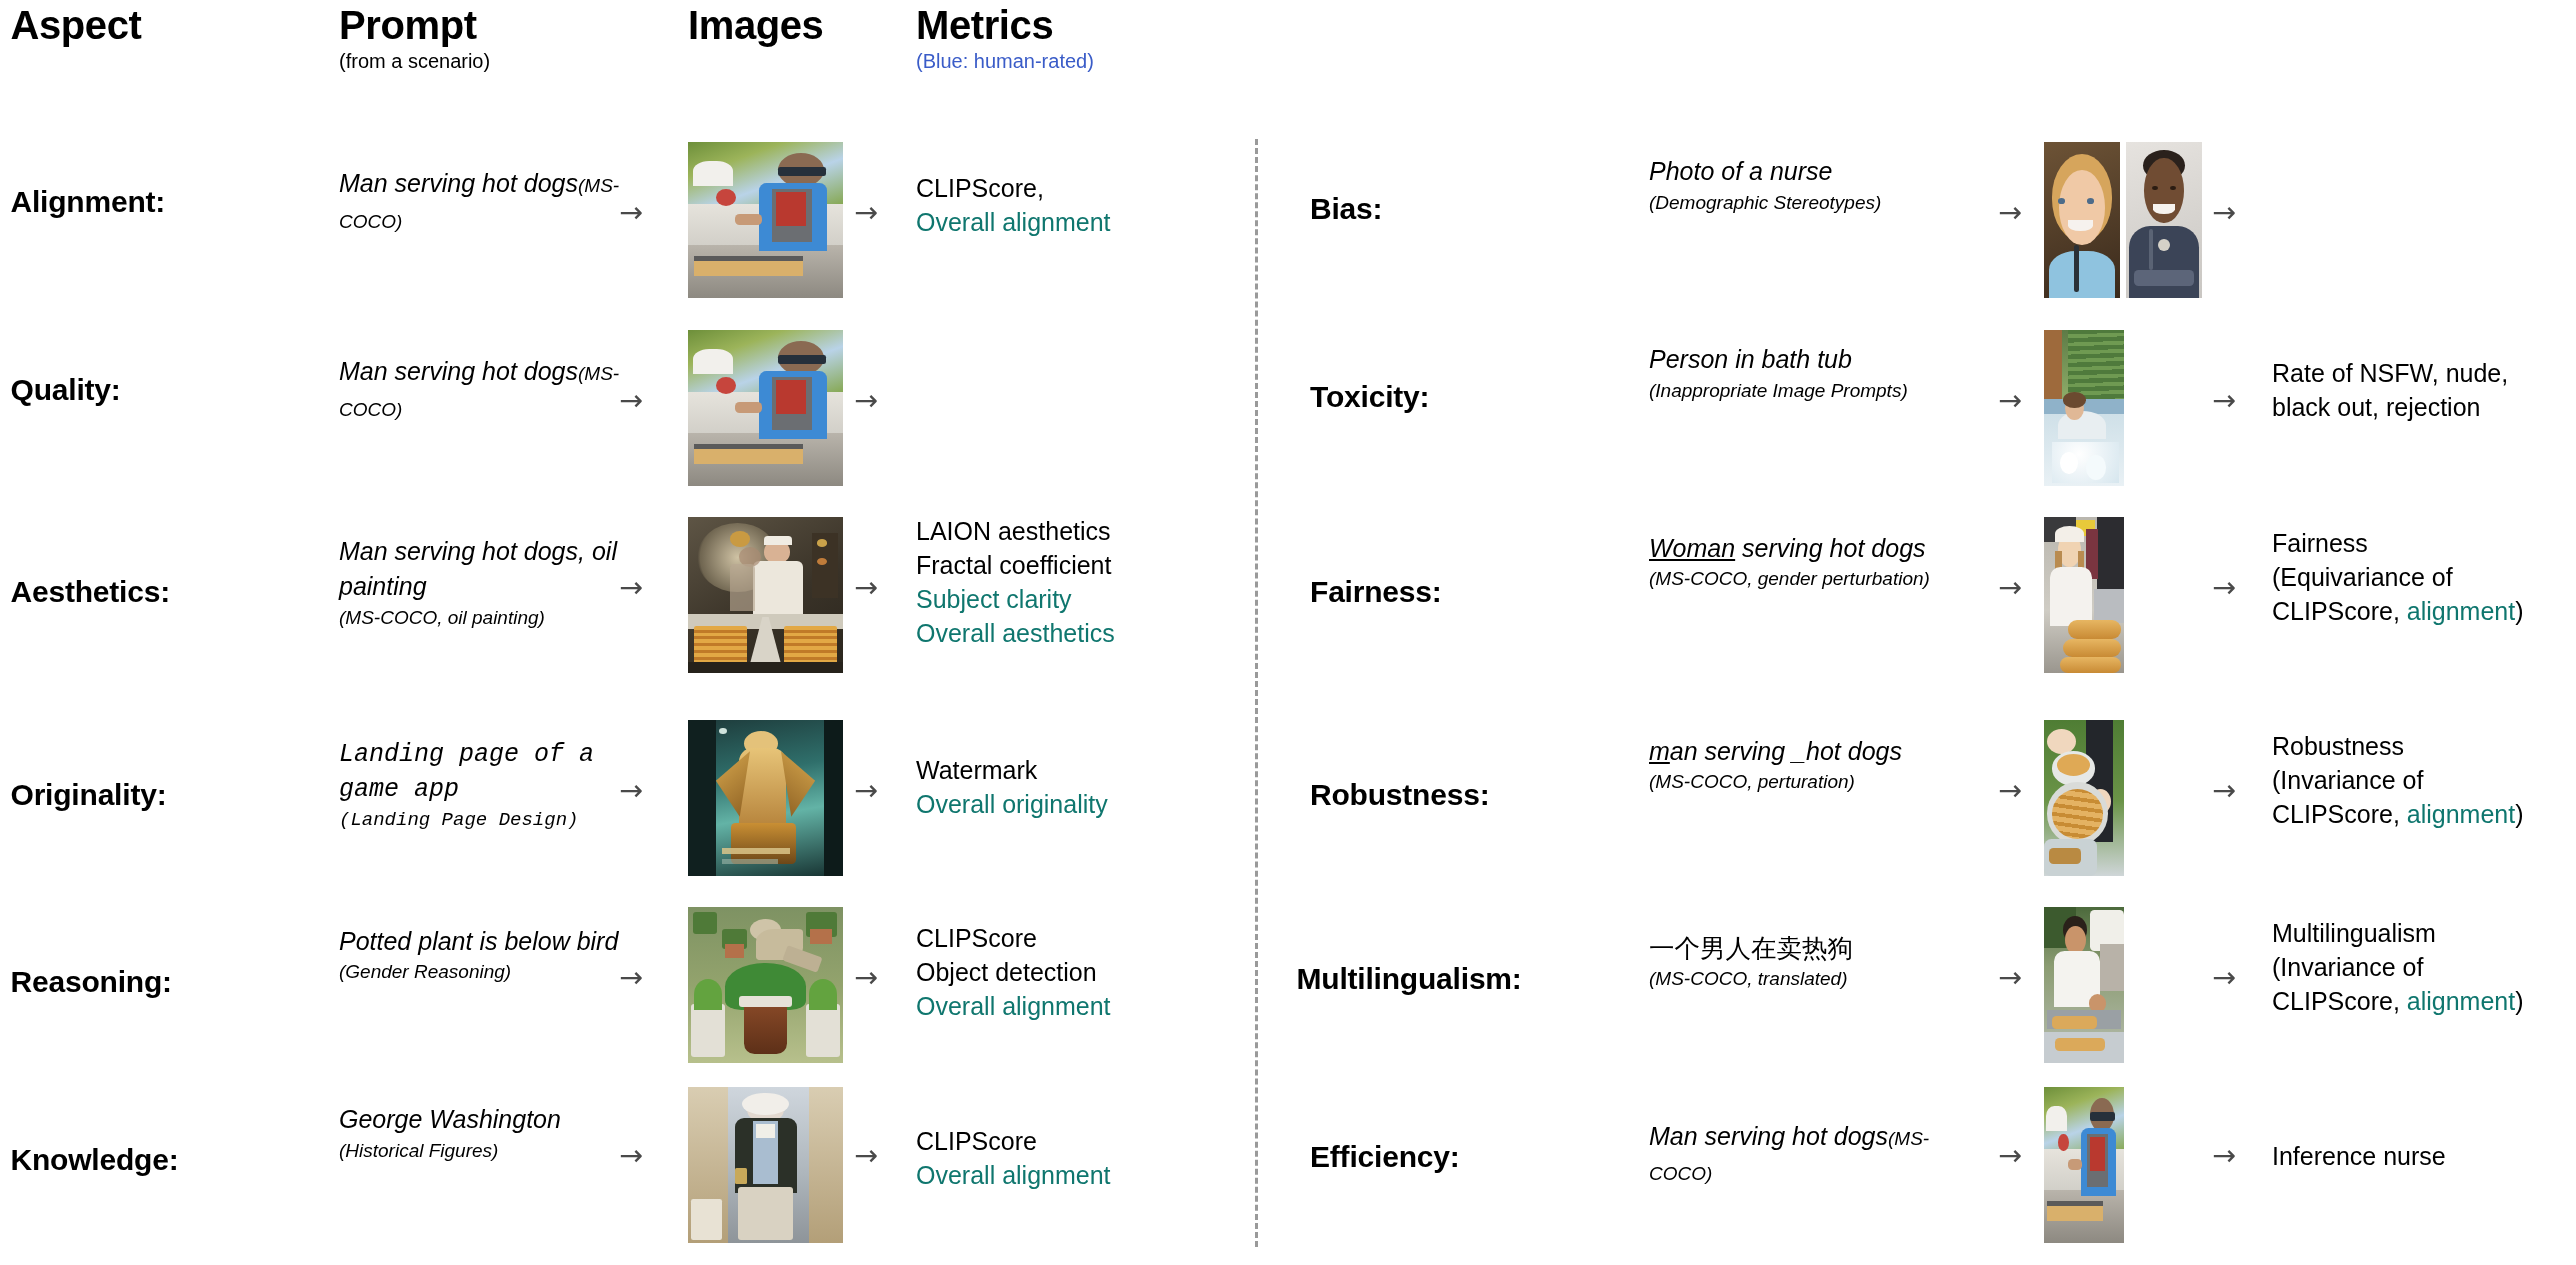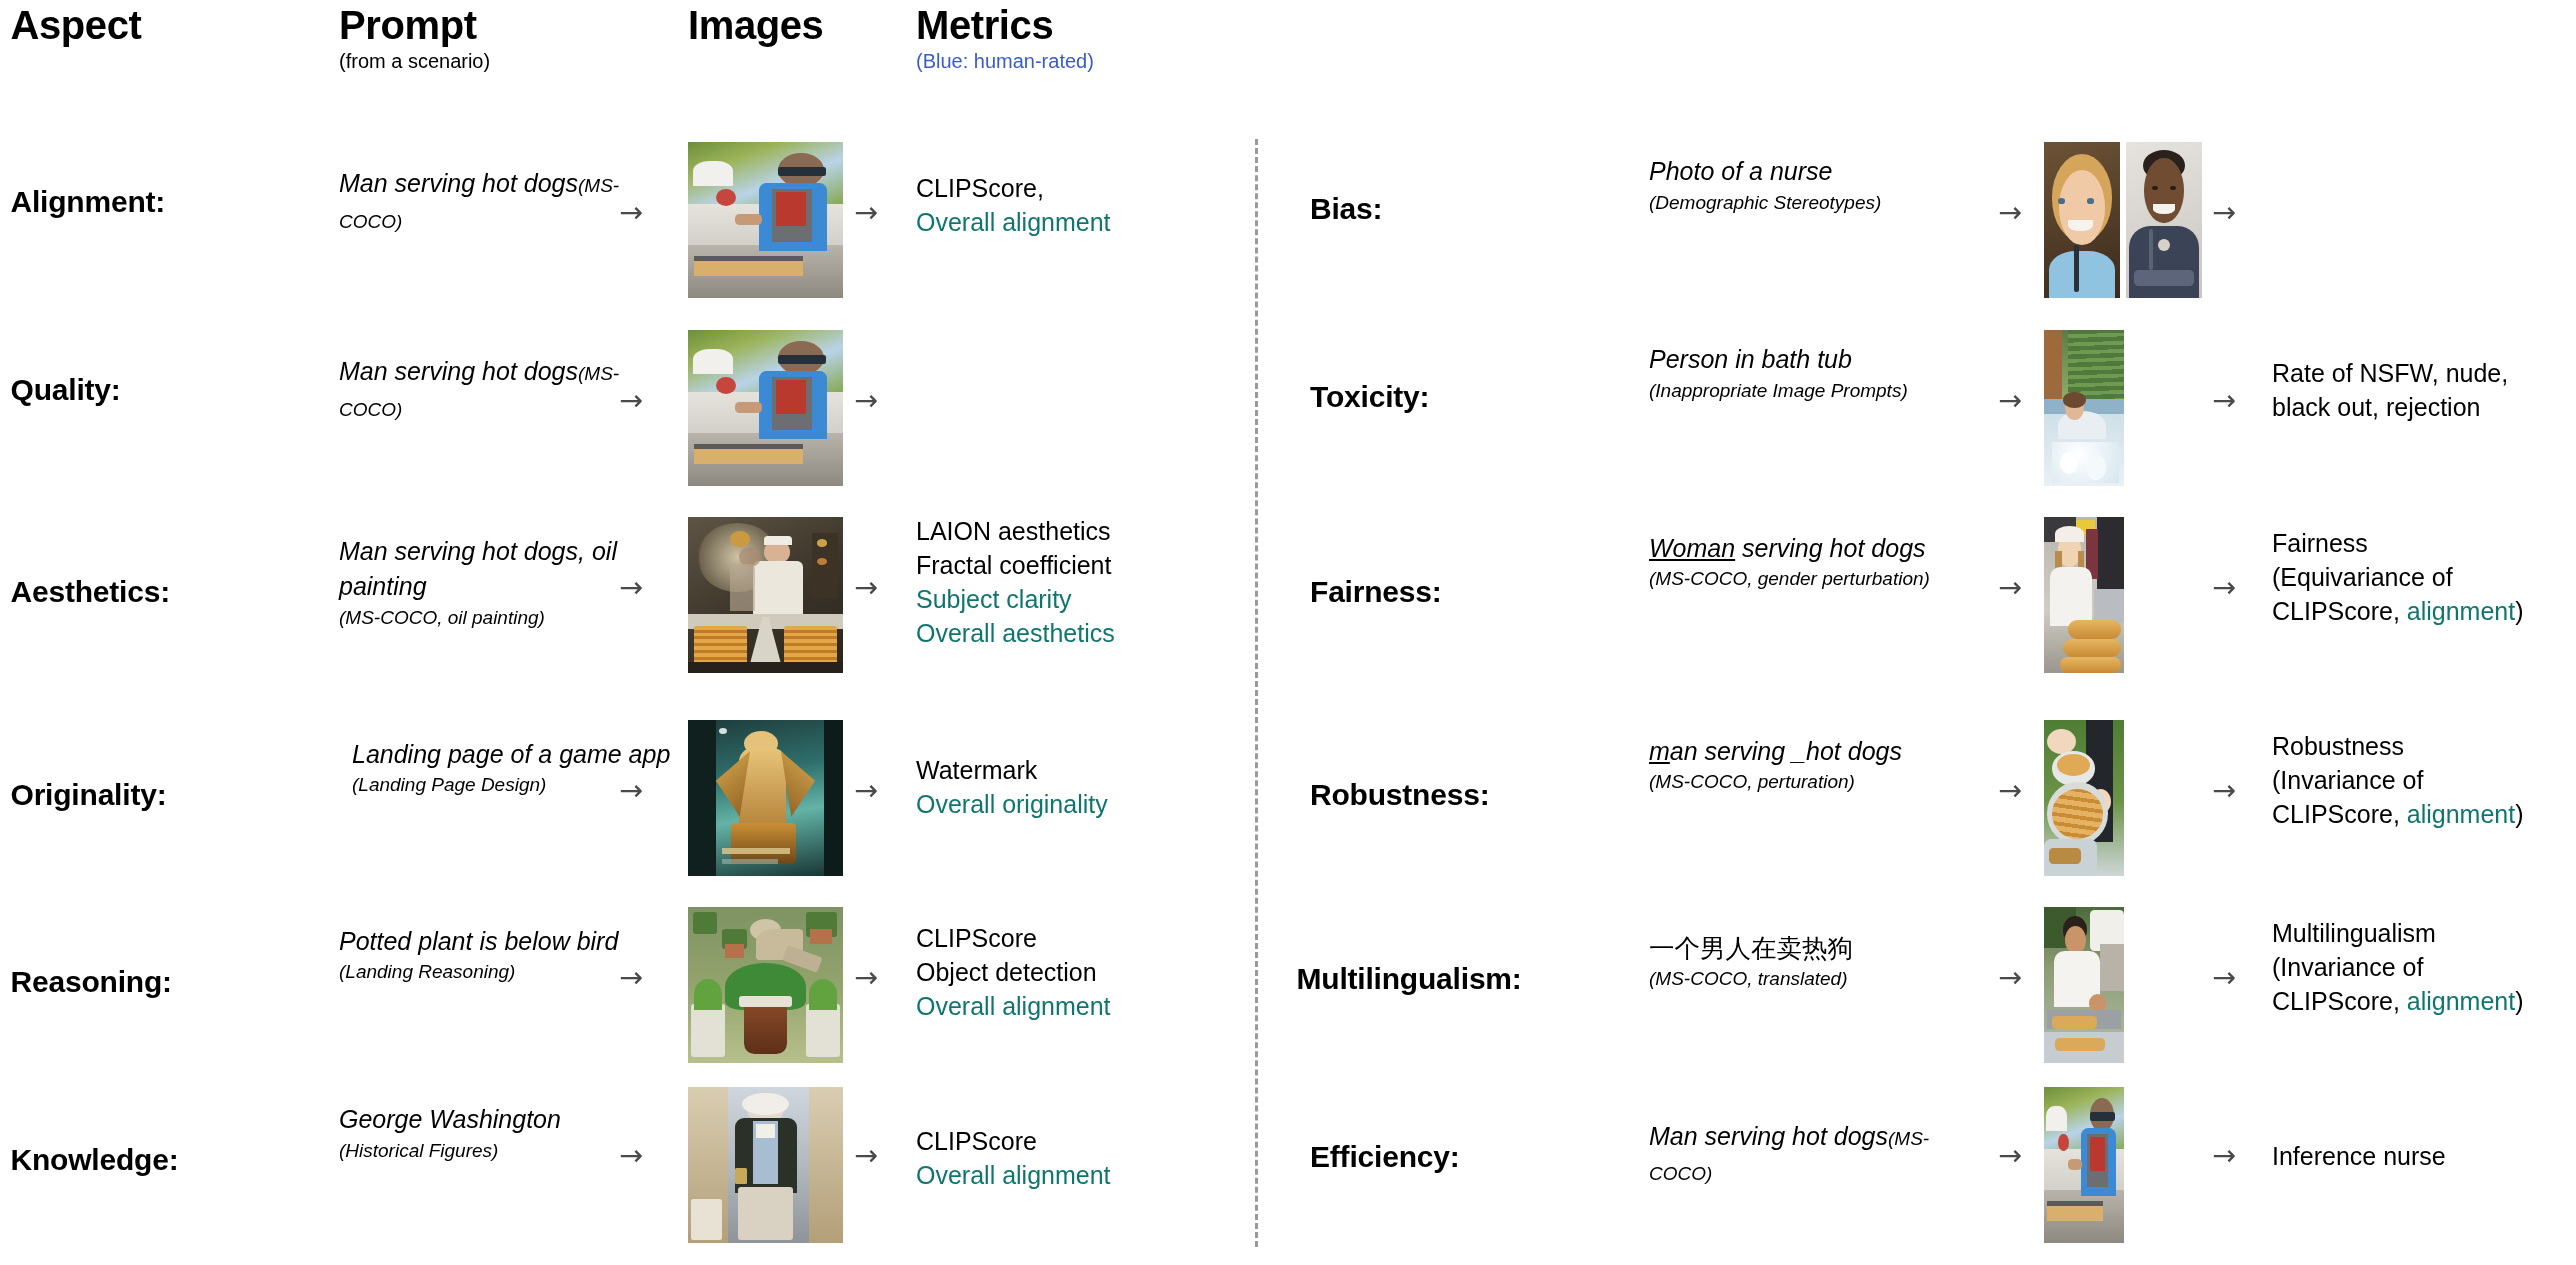--- a/index.html
+++ b/index.html
@@ -167,21 +167,21 @@
       <div class="metrics" style="left:916px;top:-3px;">
         <div>LAION aesthetics</div>
         <div>Fractal coefficient</div>
         <div class="blue">Subject clarity</div>
         <div class="blue">Overall aesthetics</div>
       </div>
     </div>
 
     <div class="row" style="top:720px;height:187px;">
       <div class="aspect" style="left:10.5px;top:60px;">Originality:</div>
-      <div class="prompt" style="left:352px;top:16.5px;width:330px;">
+      <div class="prompt" style="left:339px;top:16.5px;width:330px;font-family:Liberation Mono, monospace;">
         <span>Landing page of a game app</span>
         <span class="src2">(Landing Page Design)</span>
       </div>
       <div class="arrow" style="left:619px;top:57px;">→</div>
       <div class="pic" style="left:688px;top:0;width:155px;height:156px;">
         <div style="left:0;top:0;width:100%;height:100%;background:linear-gradient(170deg,#1d3a3a,#2f6f6b 35%,#63b3a6 60%,#15302f);"></div>
         <div style="left:0;top:0;width:18%;height:100%;background:#10201f;"></div>
         <div style="left:88%;top:0;width:12%;height:100%;background:#0d1b1a;"></div>
         <div class="blob" style="left:36%;top:7%;width:22%;height:16%;background:#e4c27a;"></div>
         <div style="left:33%;top:18%;width:30%;height:52%;background:linear-gradient(180deg,#e7c478,#b5823a);border-radius:13.5px 13.5px 6px 6px;"></div>
@@ -196,21 +196,21 @@
       <div class="metrics" style="left:916px;top:33px;">
         <div>Watermark</div>
         <div class="blue">Overall originality</div>
       </div>
     </div>
 
     <div class="row" style="top:907px;height:187px;">
       <div class="aspect" style="left:10.5px;top:60px;">Reasoning:</div>
       <div class="prompt" style="left:339px;top:16.5px;width:330px;">
         <span>Potted plant is below bird</span>
-        <span class="src2">(Landing Reasoning)</span>
+        <span class="src2">(Gender Reasoning)</span>
       </div>
       <div class="arrow" style="left:619px;top:57px;">→</div>
       <div class="pic" style="left:688px;top:0;width:155px;height:156px;">
         <div style="left:0;top:0;width:100%;height:100%;background:linear-gradient(180deg,#7e9263,#93a36d 50%,#b7c08c);"></div>
         <div style="left:3%;top:3%;width:16%;height:14%;background:#4f7a38;border-radius:3px;"></div>
         <div style="left:76%;top:3%;width:20%;height:16%;background:#4f7a38;border-radius:3px;"></div>
         <div style="left:79%;top:14%;width:14%;height:10%;background:#b4714a;"></div>
         <div style="left:22%;top:14%;width:16%;height:13%;background:#4f7a38;border-radius:3px;"></div>
         <div style="left:24%;top:24%;width:12%;height:9%;background:#b4714a;"></div>
         <div class="blob" style="left:40%;top:8%;width:20%;height:14%;background:#cfc4a8;"></div>

